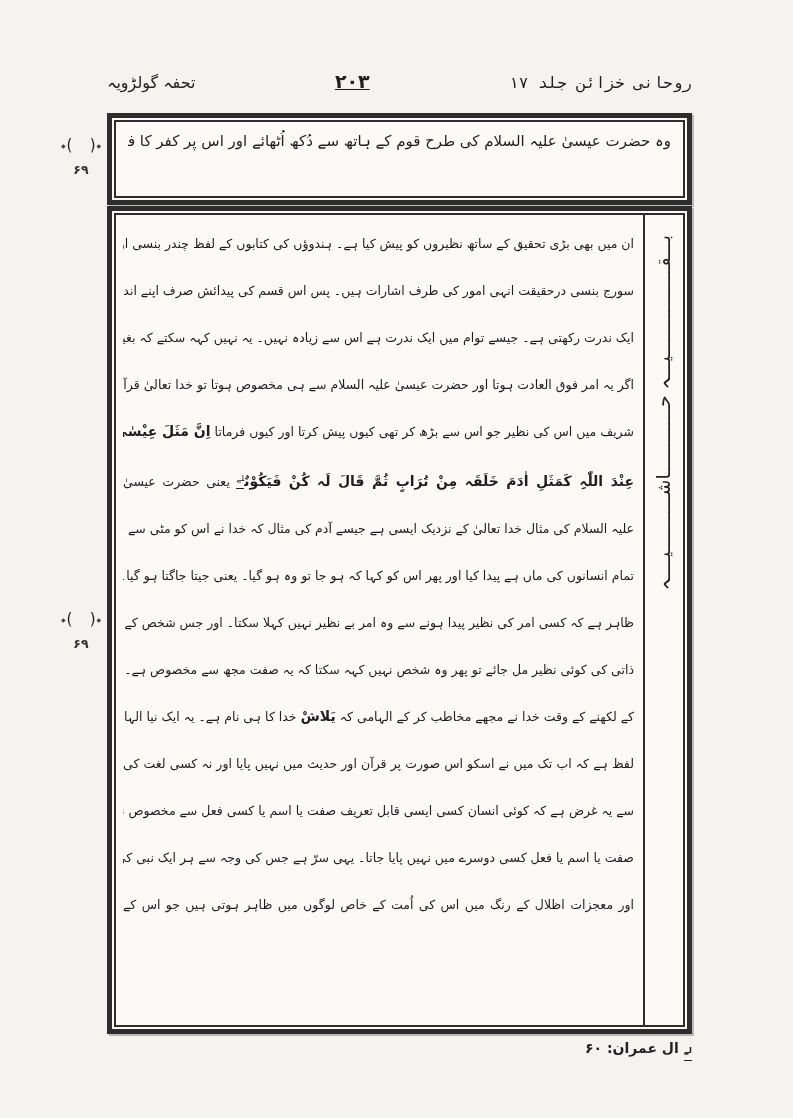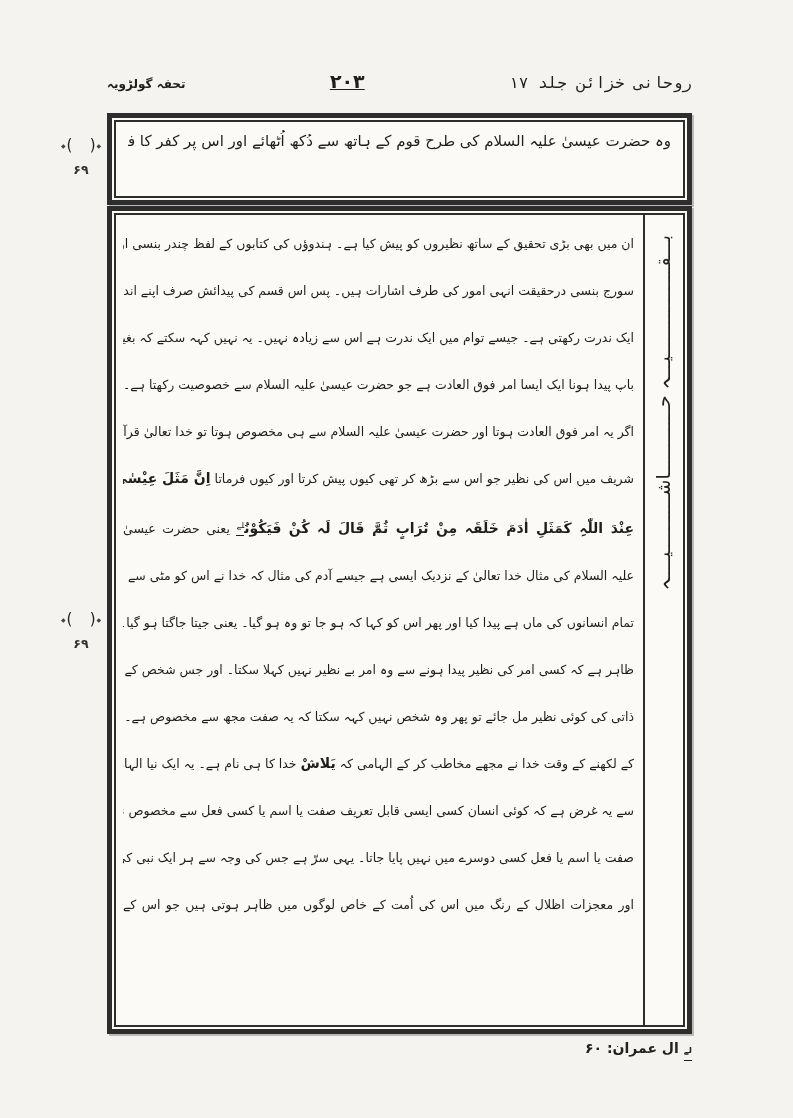--- a/index.html
+++ b/index.html
@@ -11,21 +11,21 @@
     font-family: "DejaVu Sans", sans-serif;
     overflow: hidden;
   }
   .page-header {
     position: absolute; left: 107px; top: 70px; width: 585px;
     display: flex; direction: rtl; justify-content: space-between; align-items: baseline;
     font-size: 16px;
   }
   .page-header .vol   { font-size: 16px; font-family: Liberation Mono, monospace; }
   .page-header .pnum  { font-size: 19px; font-weight: bold; letter-spacing: 2px; text-decoration: underline; }
-  .page-header .title { font-size: 12px; font-weight: bold; }
+  .page-header .title { font-size: 16px; }
 
   .margin-marker {
     position: absolute; left: 54px; width: 54px; height: 30px;
     display: flex; align-items: center; justify-content: center; gap: 1px;
     font-size: 13px; color: #333;
   }
   .margin-marker .orn { font-size: 6px; color: #444; }
   .margin-marker .par { font-size: 15px; color: #222; }
   .margin-marker .num { font-size: 12.5px; font-weight: bold; margin-top: 48px; }
   #marker-1 { top: 130px; }
@@ -106,29 +106,29 @@
 
 <div class="dbox" id="footnote-box">
   <div class="dbox-inner">
     <div class="fn-sidebar">
       <div class="vtext">بـــقــــــــــــــــیـــہ حــــــــــــاشــــــــــیــــہ</div>
     </div>
     <div class="fn-text" id="main-lines">
         <div class="line"><span>ان میں بھی بڑی تحقیق کے ساتھ نظیروں کو پیش کیا ہے۔ ہندوؤں کی کتابوں کے لفظ چندر بنسی اور</span></div>
         <div class="line"><span>سورج بنسی درحقیقت انہی امور کی طرف اشارات ہیں۔ پس اس قسم کی پیدائش صرف اپنے اندر</span></div>
         <div class="line"><span>ایک ندرت رکھتی ہے۔ جیسے توام میں ایک ندرت ہے اس سے زیادہ نہیں۔ یہ نہیں کہہ سکتے کہ بغیر</span></div>
-        <div class="line"><span>باپ پیدا ہونا ایک ایسا امر فوق العادت ہے جو حضرت عیسیٰ علیہ السلام سے خصوصیت رکھتا ہے۔</span></div>
         <div class="line"><span>اگر یہ امر فوق العادت ہوتا اور حضرت عیسیٰ علیہ السلام سے ہی مخصوص ہوتا تو خدا تعالیٰ قرآن</span></div>
         <div class="line"><span>شریف میں اس کی نظیر جو اس سے بڑھ کر تھی کیوں پیش کرتا اور کیوں فرماتا </span><span class="arabic">اِنَّ مَثَلَ عِیْسٰی</span></div>
         <div class="line"><span class="arabic">عِنْدَ اللّٰہِ کَمَثَلِ اٰدَمَ خَلَقَہ مِنْ تُرَابٍ ثُمَّ قَالَ لَہ کُنْ فَیَکُوْنُ</span><span class="ref">لے</span><span> یعنی حضرت عیسیٰ</span></div>
         <div class="line"><span>علیہ السلام کی مثال خدا تعالیٰ کے نزدیک ایسی ہے جیسے آدم کی مثال کہ خدا نے اس کو مٹی سے جو</span></div>
         <div class="line"><span>تمام انسانوں کی ماں ہے پیدا کیا اور پھر اس کو کہا کہ ہو جا تو وہ ہو گیا۔ یعنی جیتا جاگتا ہو گیا۔ اب</span></div>
         <div class="line"><span>ظاہر ہے کہ کسی امر کی نظیر پیدا ہونے سے وہ امر بے نظیر نہیں کہلا سکتا۔ اور جس شخص کے کسی عارضۂ</span></div>
         <div class="line"><span>ذاتی کی کوئی نظیر مل جائے تو پھر وہ شخص نہیں کہہ سکتا کہ یہ صفت مجھ سے مخصوص ہے۔ اسی مضمون</span></div>
         <div class="line"><span>کے لکھنے کے وقت خدا نے مجھے مخاطب کر کے الہامی کہ </span><span class="arabic">یَلاشْ</span><span> خدا کا ہی نام ہے۔ یہ ایک نیا الہامی</span></div>
+        <div class="line"><span>لفظ ہے کہ اب تک میں نے اسکو اس صورت پر قرآن اور حدیث میں نہیں پایا اور نہ کسی لغت کی</span></div>
         <div class="line"><span>سے یہ غرض ہے کہ کوئی انسان کسی ایسی قابل تعریف صفت یا اسم یا کسی فعل سے مخصوص نہیں ہے جو وہ</span></div>
         <div class="line"><span>صفت یا اسم یا فعل کسی دوسرے میں نہیں پایا جاتا۔ یہی سرّ ہے جس کی وجہ سے ہر ایک نبی کی صفات</span></div>
         <div class="line"><span>اور معجزات اظلال کے رنگ میں اس کی اُمت کے خاص لوگوں میں ظاہر ہوتی ہیں جو اس کے</span></div>
       </div>
   </div>
 </div>
 
 <div class="page-footer">
   <span class="ref-mark">لے</span>
   <span>ال عمران: ۶۰</span>

